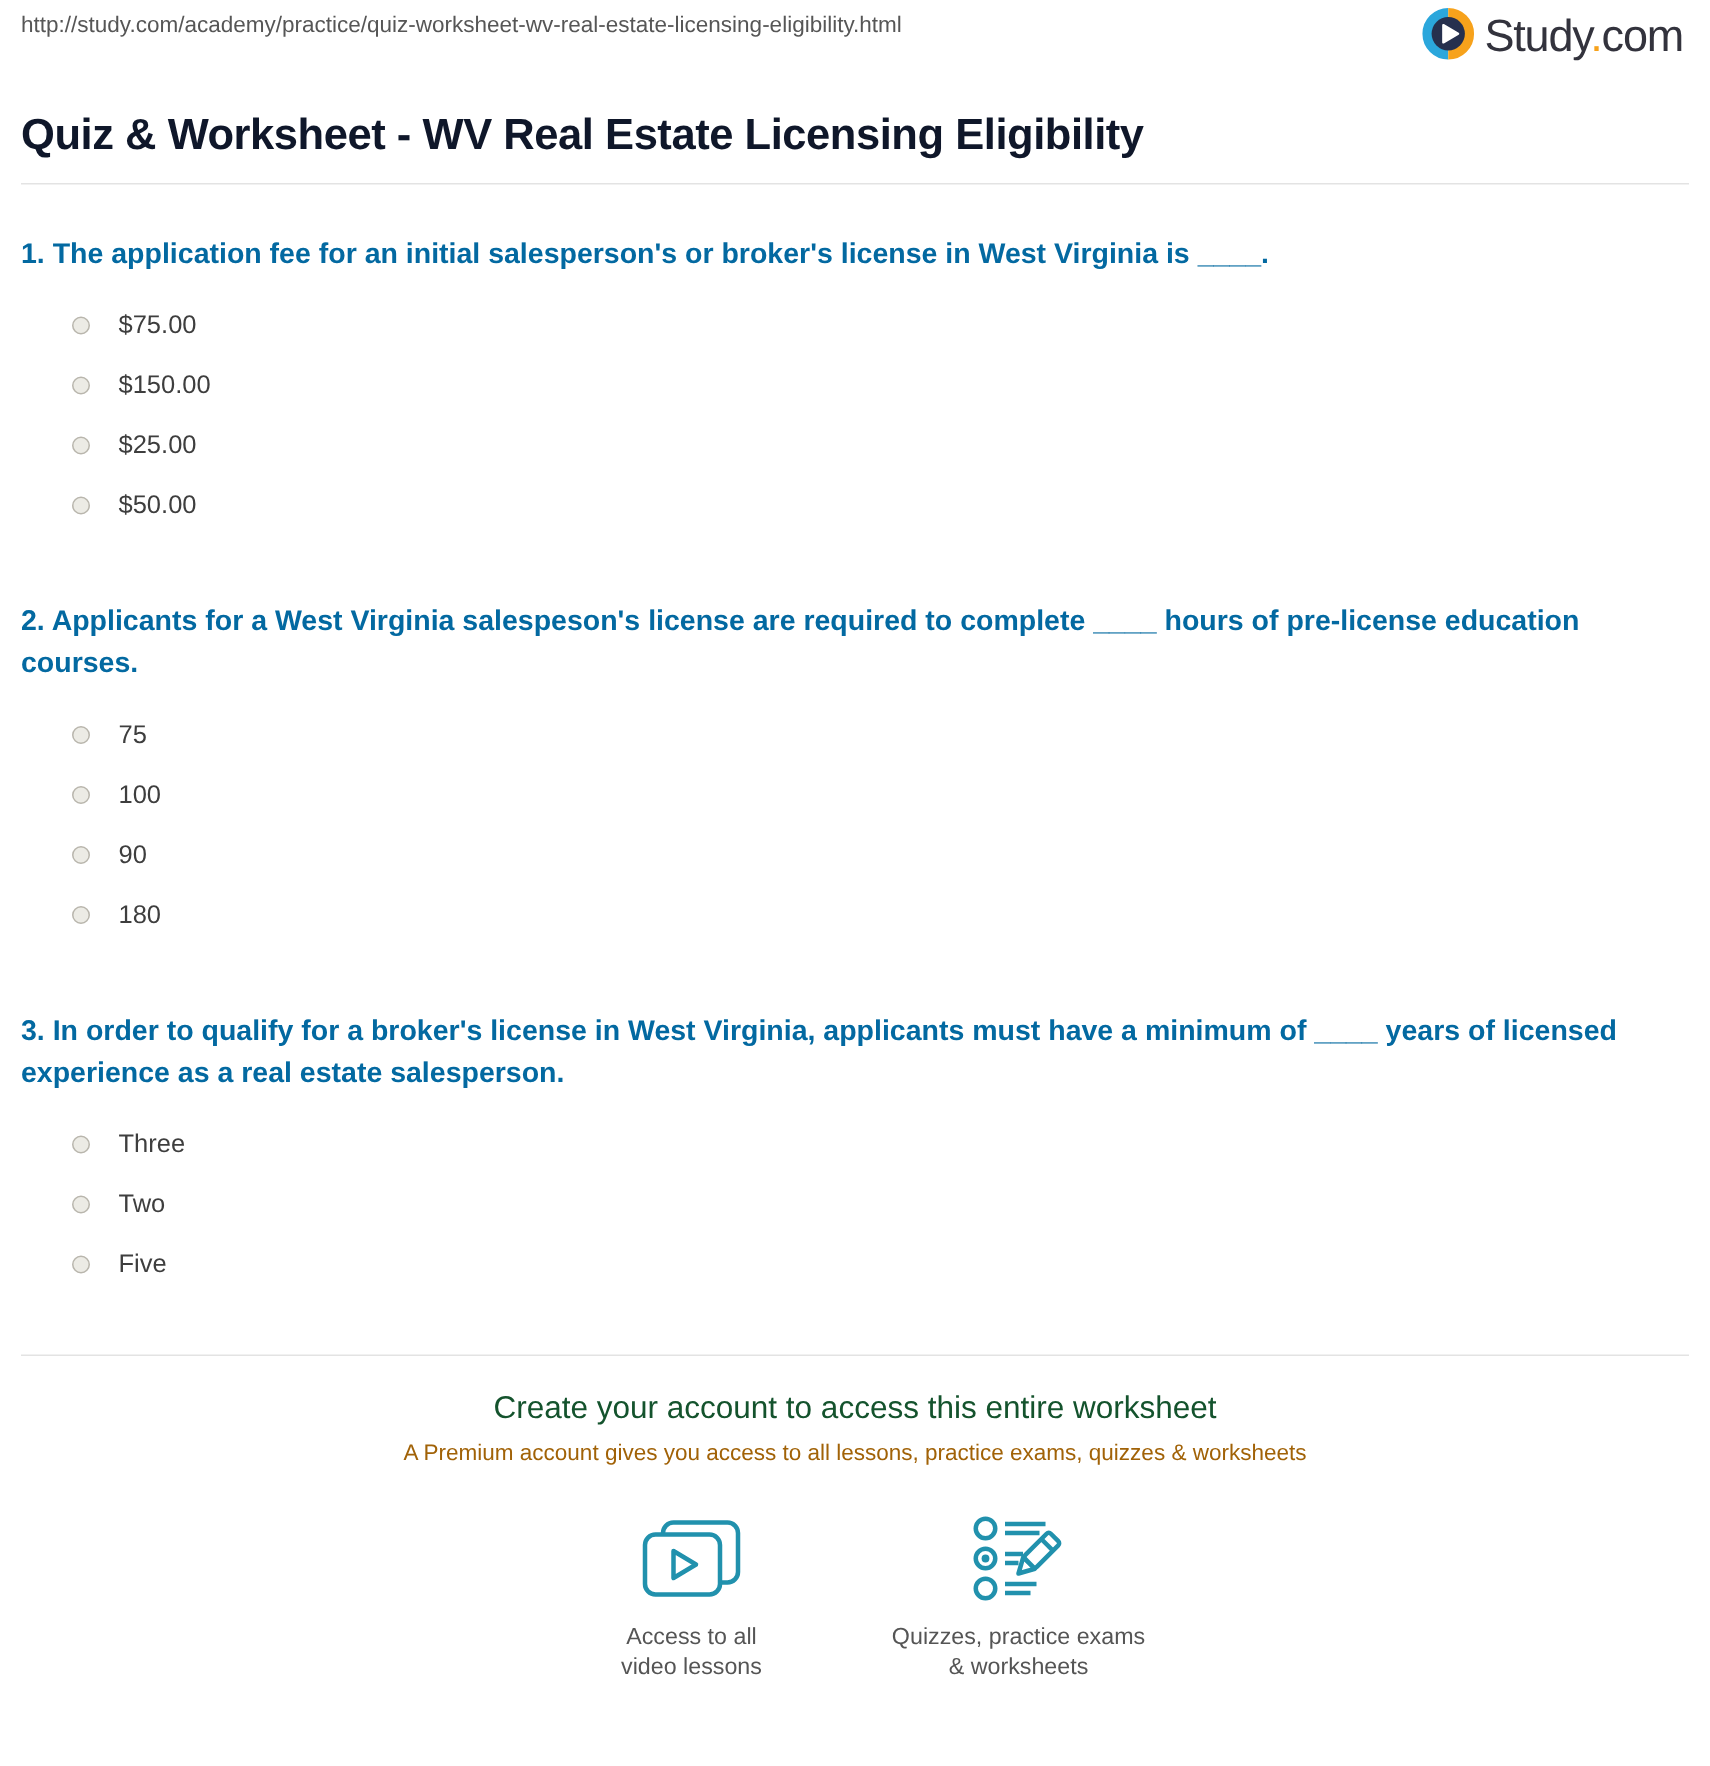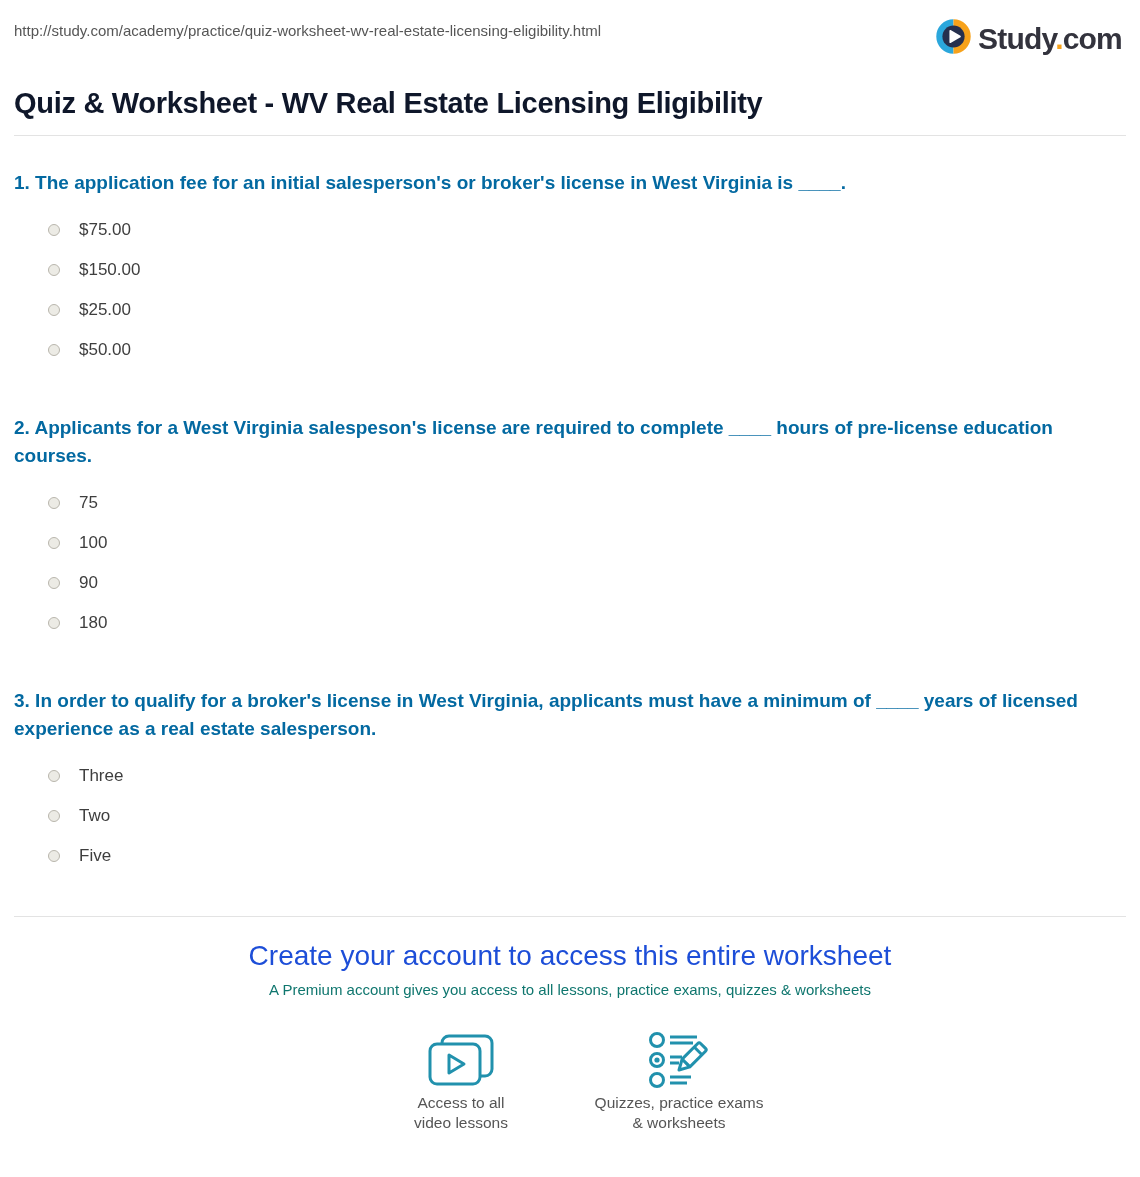--- a/index.html
+++ b/index.html
@@ -4,24 +4,24 @@
 <style>
   * { box-sizing: border-box; }
   html, body { margin: 0; padding: 0; }
   body {
     width: 1140px; height: 1177px; overflow: hidden;
     background: #ffffff;
     font-family: "Liberation Sans", sans-serif;
     color: #444;
   }
   
-  .header { display: flex; justify-content: space-between; align-items: flex-start; padding: 18px 18px 0 14px; }
+  .header { display: flex; justify-content: space-between; align-items: flex-start; padding: 4px 18px 0 14px; }
   .url { font-size: 15px; color: #565656; padding-top: 4px; }
   .logo { display: flex; align-items: center; gap: 6px; text-decoration: none; cursor: pointer; }
-  .logo-text { font-size: 30px; font-weight: 700; color: #33333d; letter-spacing: -0.8px; line-height: 36px; }
+  .logo-text { font-size: 30px; font-weight: 400; color: #33333d; letter-spacing: -0.8px; line-height: 36px; }
   .logo-dot { color: #f7a21b; }
   
   .page-title {
     margin: 28px 14px 0; font-size: 29px; font-weight: 700;
     color: #0f172a; letter-spacing: -0.3px; font-stretch: condensed;
   }
   .divider { border: none; border-top: 1px solid #e3e3e3; margin: 15px 14px 0; }
   
   .question-text {
     font-size: 19px; font-weight: 700; color: #0369a1;
@@ -31,26 +31,26 @@
   .radio {
     width: 12px; height: 12px; border-radius: 50%;
     background: #ecebe5; border: 1px solid #b9b6ad; flex: 0 0 auto;
   }
   .option-label { font-size: 17px; color: #3e3e3e; margin-left: 19px; }
   .options { margin-top: 2px; padding-left: 24px; }
   .q2 .question-text, .q3 .question-text { margin-top: 44px; }
   .bottom-divider { margin-top: 40px; }
   
   .signup { text-align: center; }
-  .signup-heading { font-size: 28px; font-weight: 400; color: #1d4ed8; margin: 23px 0 9px; cursor: pointer; }
-  .signup-sub { font-size: 15px; color: #0f766e; margin: 0; }
+  .signup-heading { font-size: 21px; font-weight: 400; color: #14532d; margin: 23px 0 9px; cursor: pointer; }
+  .signup-sub { font-size: 15px; color: #a16207; margin: 0; }
   .features { display: flex; justify-content: center; margin-top: 33px; }
   .feature { width: 218px; display: flex; flex-direction: column; align-items: center; }
   .feature-icon { height: 60px; display: flex; align-items: flex-end; }
-  .feature-label { margin-top: 2px; font-size: 15.5px; color: #555; line-height: 20px; }
+  .feature-label { margin-top: 12px; font-size: 15.5px; color: #555; line-height: 20px; }
 </style>
 </head>
 <body>
 
 <div class="header">
   <div class="url">http://study.com/academy/practice/quiz-worksheet-wv-real-estate-licensing-eligibility.html</div>
   <a class="logo">
     <span>
       <svg width="37" height="37" viewBox="0 0 36 36">
         <path d="M18,4.5 A13.5,13.5 0 0 0 18,31.5" fill="none" stroke="#2ba7dc" stroke-width="6.5"></path>

